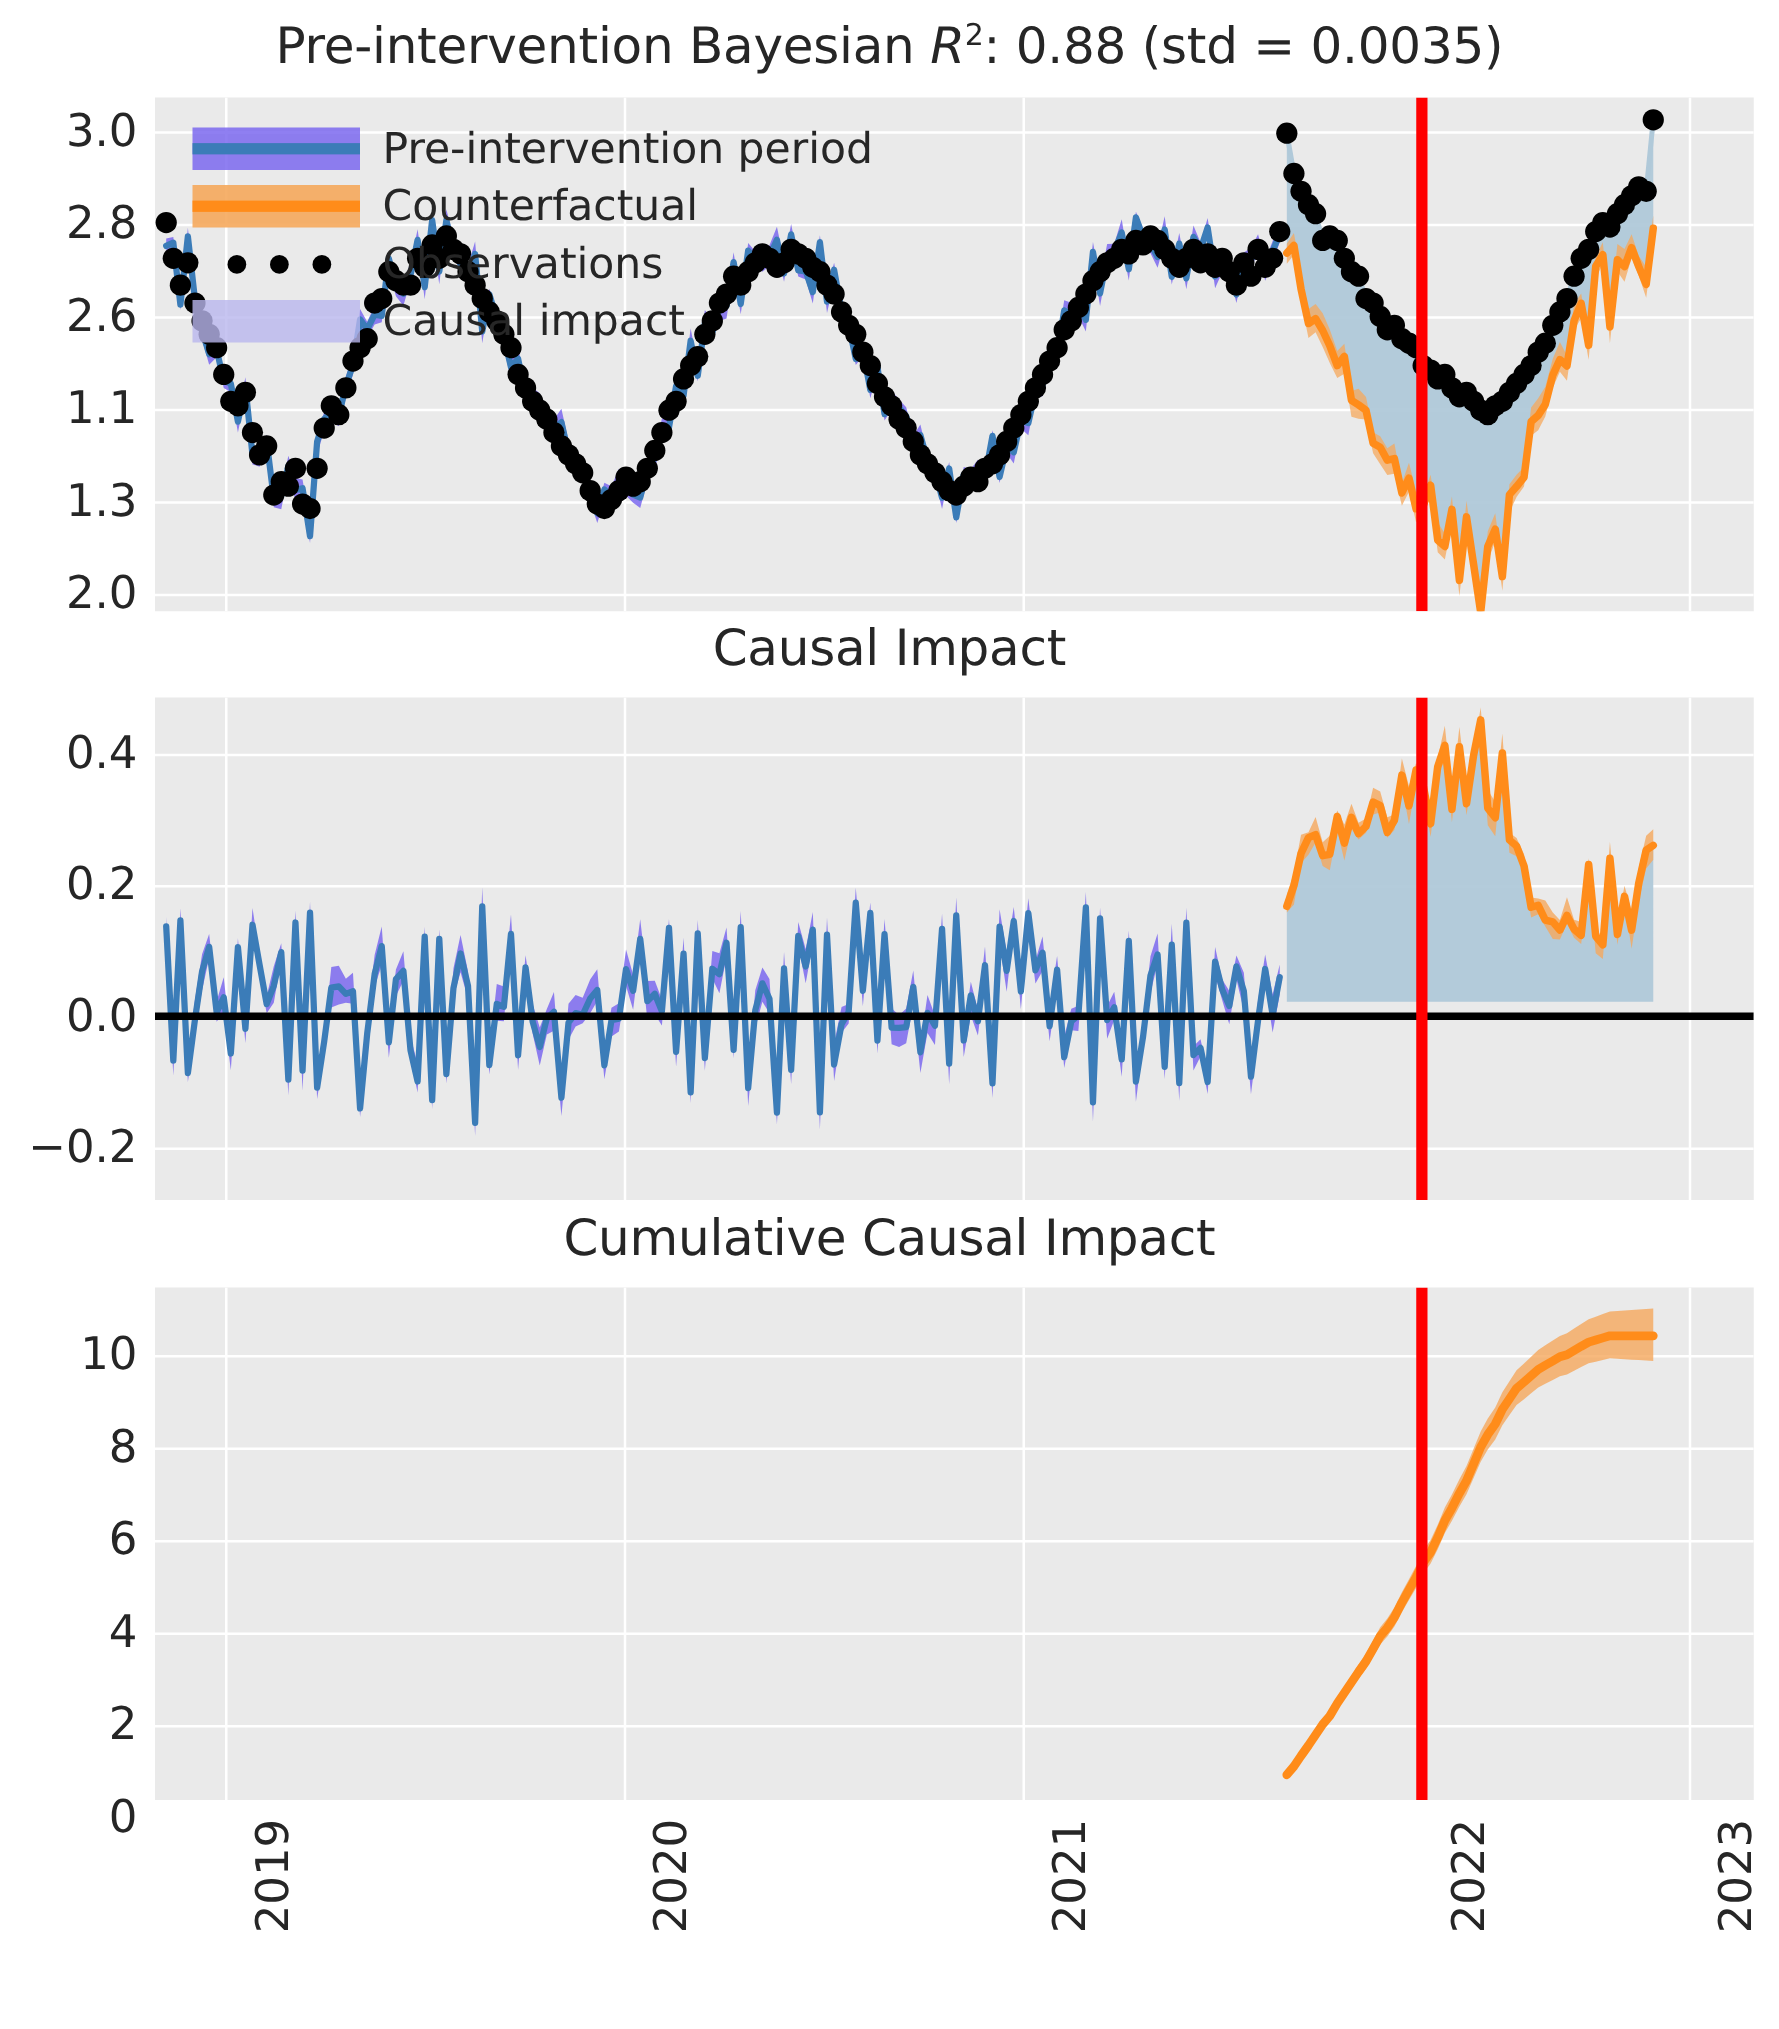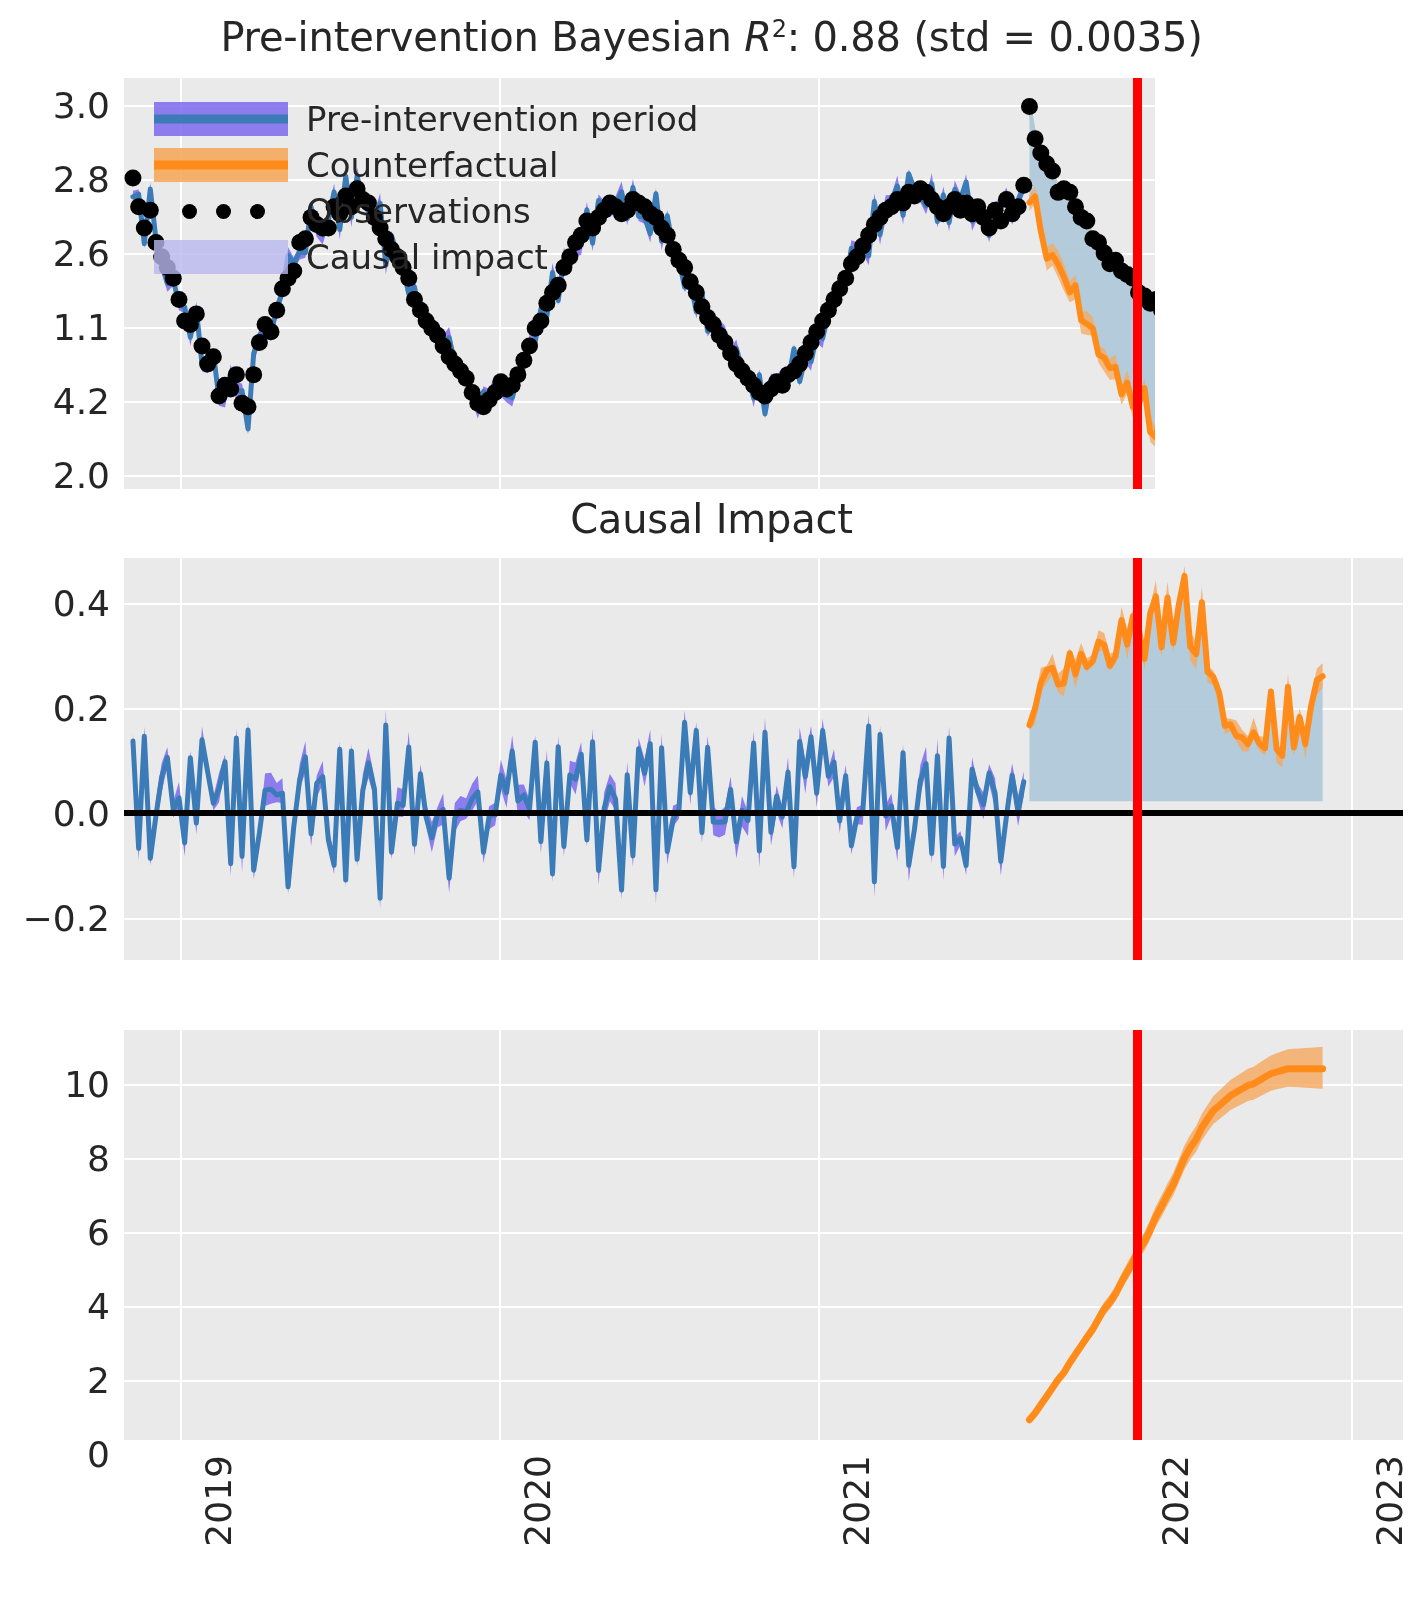--- a/index.html
+++ b/index.html
@@ -41,21 +41,21 @@
 </style>
 </head>
 <body>
 
 <div id="root">
 
   <div class="panel-title" style="left:0;top:14px;width:1423px;">
     <span>Pre-intervention Bayesian </span><i style="font-style:italic;">R</i><sup style="font-size:24px;">2</sup><span>: 0.88 (std = 0.0035)</span>
   </div>
 
-  <div class="axes" style="left:124px;top:78px;width:1031px;height:411px;text-decoration:underline;">
+  <div class="axes" style="left:124px;top:78px;width:1279px;height:411px;text-decoration:underline;">
 
     <div class="gridh" style="top:27px;"></div>
     <div class="gridh" style="top:101px;"></div>
     <div class="gridh" style="top:175px;"></div>
     <div class="gridh" style="top:249px;"></div>
     <div class="gridh" style="top:323px;"></div>
     <div class="gridh" style="top:397px;"></div>
     <div class="gridv" style="left:56px;"></div>
     <div class="gridv" style="left:375px;"></div>
     <div class="gridv" style="left:694px;"></div>
@@ -313,21 +313,21 @@
         <span class="legend-label">Causal impact</span>
       </div>
     </div>
   </div>
 
   <div style="position:absolute;left:0;top:78px;width:110px;height:411px;">
     <div class="ytick" style="top:27px;">3.0</div>
     <div class="ytick" style="top:101px;">2.8</div>
     <div class="ytick" style="top:175px;">2.6</div>
     <div class="ytick" style="top:249px;">1.1</div>
-    <div class="ytick" style="top:323px;">4.2</div>
+    <div class="ytick" style="top:323px;">1.3</div>
     <div class="ytick" style="top:397px;">2.0</div>
   </div>
 
   <div class="panel-title" style="left:0;top:496px;width:1423px;">Causal Impact</div>
 
   <div class="axes" style="left:124px;top:558px;width:1279px;height:402px;">
     <div class="gridh" style="top:45px;"></div>
     <div class="gridh" style="top:150px;"></div>
     <div class="gridh" style="top:255px;"></div>
     <div class="gridh" style="top:360px;"></div>
@@ -349,20 +349,21 @@
     <div class="vline" style="left:1009px;"></div>
   </div>
 
   <div style="position:absolute;left:0;top:558px;width:110px;height:402px;">
     <div class="ytick" style="top:45px;">0.4</div>
     <div class="ytick" style="top:150px;text-align:right;">0.2</div>
     <div class="ytick" style="top:255px;">0.0</div>
     <div class="ytick" style="top:360px;">−0.2</div>
   </div>
 
+  <div class="panel-title" style="left:0;top:968px;width:1423px;">Cumulative Causal Impact</div>
 
   <div class="axes" style="left:124px;top:1030px;width:1279px;height:410px;">
     <div class="gridh" style="top:54px;"></div>
     <div class="gridh" style="top:128px;"></div>
     <div class="gridh" style="top:202px;"></div>
     <div class="gridh" style="top:276px;"></div>
     <div class="gridh" style="top:350px;"></div>
     <div class="gridv" style="left:56px;"></div>
     <div class="gridv" style="left:375px;"></div>
     <div class="gridv" style="left:694px;"></div>

